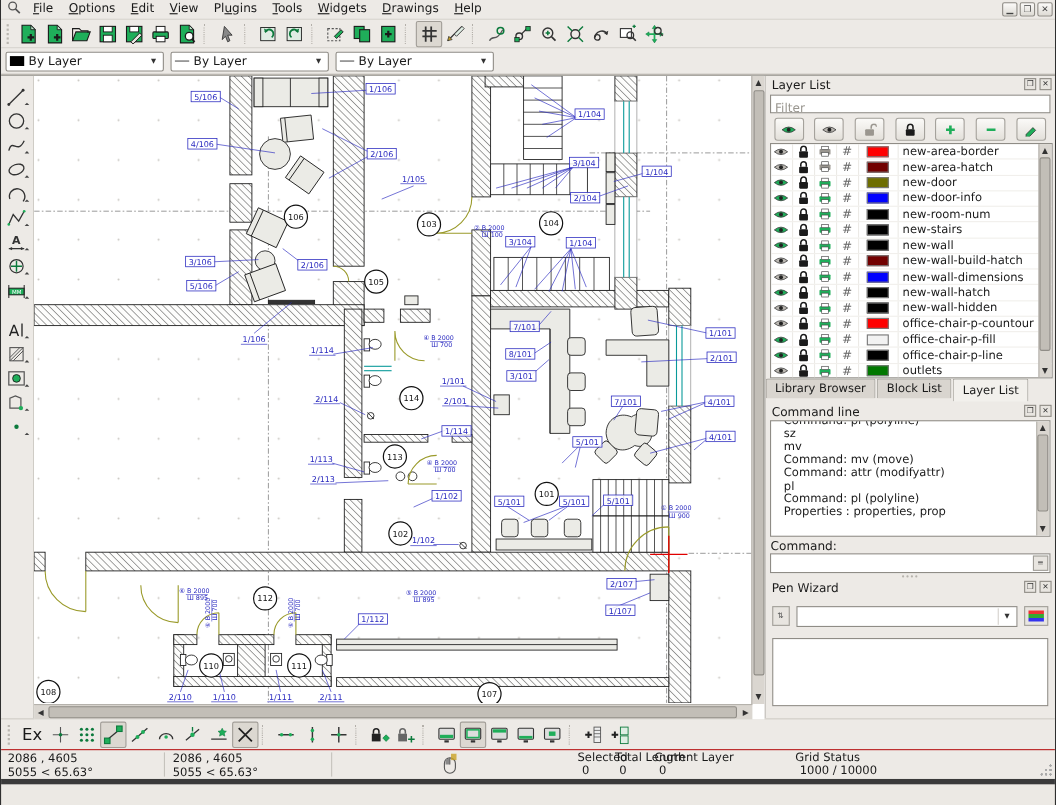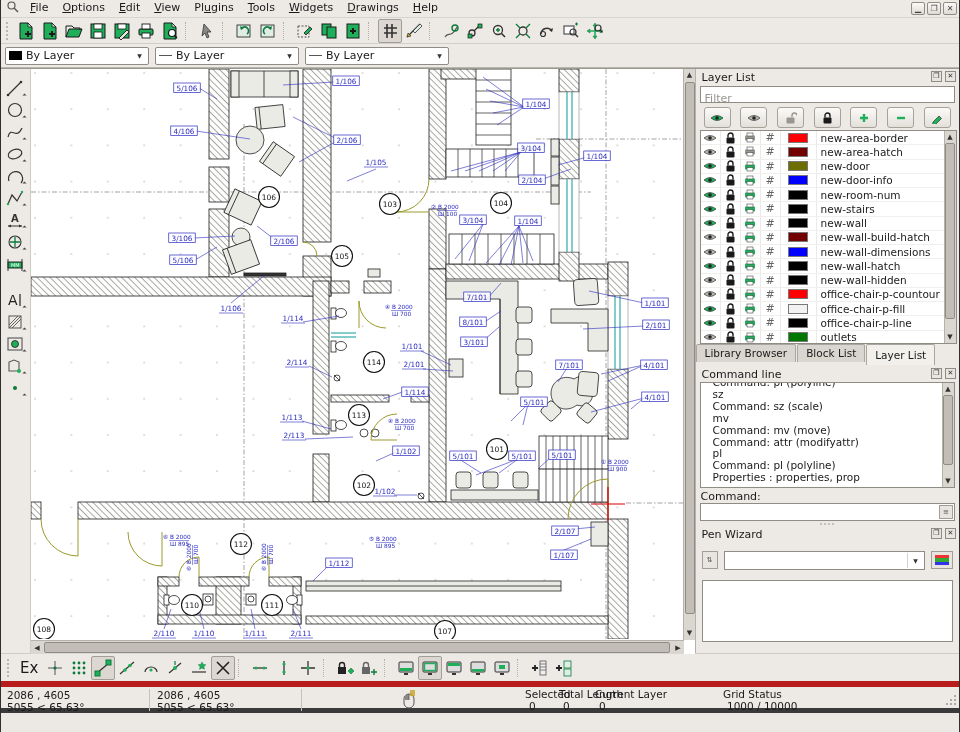--- a/index.html
+++ b/index.html
@@ -62,21 +62,21 @@
 .splitdots i{width:2px;height:2px;background:#b5b2ac;border-radius:50%}
 .penrow{height:36px;display:flex;align-items:center;padding:0 6px;gap:6px;flex:none}
 .pspin{width:16px;height:18px;border:1px solid #a19e98;background:#e8e5e0;font-size:7px;text-align:center;line-height:16px;color:#555}
 .pcombo{flex:1;height:19px;background:#fff;border:1px solid #8f8c86;position:relative}
 .pcombo .arrow{position:absolute;right:1px;top:1px;width:16px;height:15px;text-align:center;font-size:6px;line-height:15px;color:#333;border-left:1px solid #d5d2cc}
 .pcolor{width:22px;height:18px;border:1px solid #a19e98;background:#e8e5e0;display:flex;align-items:center;justify-content:center}
 .pcolor div{width:14px;height:10px;background:linear-gradient(#e33 0 33%,#3a3 33% 66%,#33e 66% 100%)}
 .penbox{margin:2px 6px;background:#fff;border:1px solid #8f8c86;height:62px;flex:none}
 .snapbar{height:28px;background:#edeae6;border-top:1px solid #cfccc6;display:flex;align-items:center;padding-left:4px;flex:none}
 .exbtn{padding:2px 5px;font-size:15px}
-.statusbar{height:27px;background:#edeae6;border-top:6px solid #b91c1c;position:relative;flex:none;font-size:10.5px;line-height:12px}
+.statusbar{height:27px;background:#edeae6;border-top:1px solid #b91c1c;position:relative;flex:none;font-size:10.5px;line-height:12px}
 .coordbox{position:absolute;top:1px;padding:1px 4px;white-space:pre-line}
 .sdiv{position:absolute;top:2px;width:1px;height:22px;background:#c5c2bc}
 .sfield{position:absolute;top:1px;white-space:nowrap}
 .sfield .val{display:block}
 .grip{position:absolute;right:2px;bottom:2px;width:12px;height:12px;background:
  radial-gradient(circle at 10px 2px,#aaa 1px,transparent 1.3px),
  radial-gradient(circle at 6px 6px,#aaa 1px,transparent 1.3px),
  radial-gradient(circle at 10px 6px,#aaa 1px,transparent 1.3px),
  radial-gradient(circle at 2px 10px,#aaa 1px,transparent 1.3px),
  radial-gradient(circle at 6px 10px,#aaa 1px,transparent 1.3px),
@@ -1239,21 +1239,20 @@
       <div class="docktitle"><span>Command line</span>
         <div class="dockbtns">
             <div class="dbtn">❐</div>
             <div class="dbtn">✕</div>
           </div>
       </div>
       <div class="history">
         <div class="lines" id="cmd-lines">
             <div>Command: pl (polyline)</div>
             <div>sz</div>
-            <div>Command: sz (scale)</div>
             <div>mv</div>
             <div>Command: mv (move)</div>
             <div>Command: attr (modifyattr)</div>
             <div>pl</div>
             <div>Command: pl (polyline)</div>
             <div>Properties : properties, prop</div>
           </div>
         <div class="ltscroll">
           <div class="sarrow" style="top:0;left:-1px">▲</div>
           <div style="position:absolute;left:0;top:12px;width:10px;height:70px;background:#c2beb7;border:1px solid #908d87;border-radius:2px"></div>

